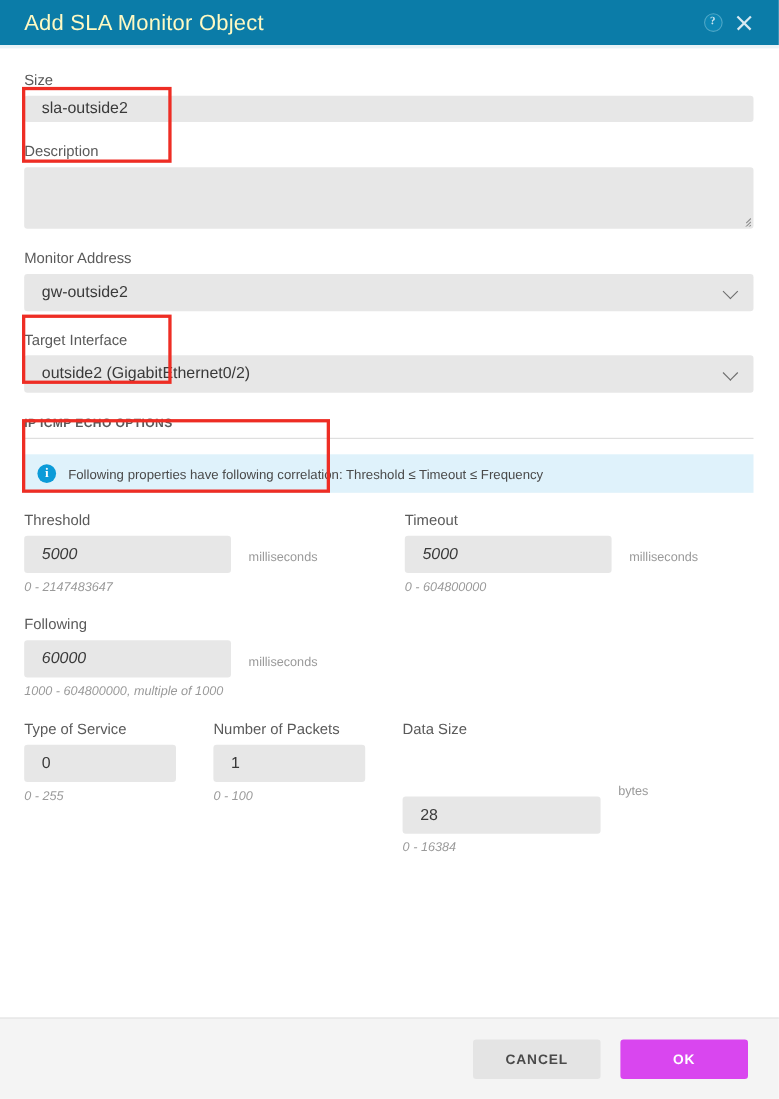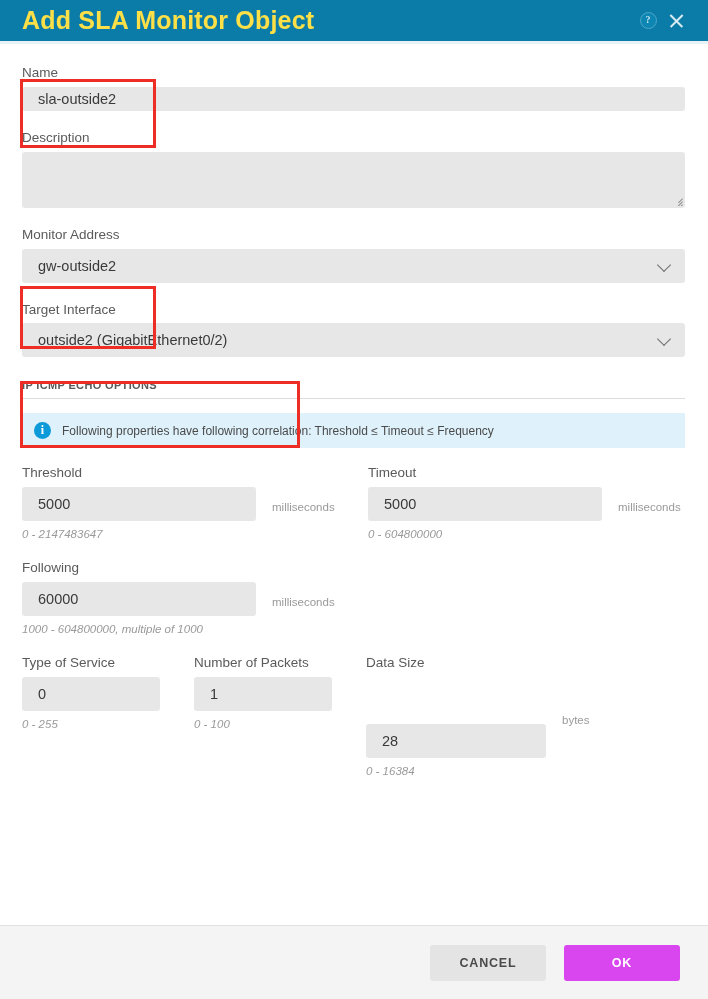--- a/index.html
+++ b/index.html
@@ -30,23 +30,23 @@
     height: 41px;
     min-height: 41px;
     background: #0b7ca8;
     display: flex;
     align-items: center;
     padding: 0 18px 0 22px;
     box-sizing: border-box;
   }
   .dlg-title {
     flex: 1;
-    color: #fde047;
-    font-size: 25px;
-    font-weight: 700;
+    color: #fef9c3;
+    font-size: 20px;
+    font-weight: 400;
     letter-spacing: .2px;
     line-height: 1;
     white-space: nowrap;
   }
   .hdr-icon {
     width: 28px;
     height: 28px;
     display: flex;
     align-items: center;
     justify-content: center;
@@ -241,21 +241,21 @@
     color: #9a9a9a;
     align-self: center;
     padding-top: 6px;
   }
   .hint {
     font-size: 11.5px;
     font-style: italic;
     color: #9a9a9a;
     margin-top: 7px;
   }
-  .w200 { width: 234px; }
+  .w200 { width: 188px; font-style: italic; }
   .w138 { width: 138px; }
   .w180 { width: 180px; margin-top: 47px; }
 
   
   .dlg-footer {
     height: 74px;
     min-height: 74px;
     background: #f4f4f4;
     border-top: 1px solid #e2e2e2;
     display: flex;
@@ -306,21 +306,21 @@
     </div>
     <div class="hdr-icon">
       <div class="close-x"></div>
     </div>
   </div>
   <div class="hdr-underline"></div>
 
   <div class="dlg-body">
 
     <div>
-      <div class="field-label">Name</div>
+      <div class="field-label">Size</div>
       <div class="txt-input" placeholder="">sla-outside2</div>
     </div>
 
     <div class="row-gap"></div>
 
     <div>
       <div class="field-label">Description</div>
       <div class="txt-area">
         <div class="resize-grip">
           <span></span>

